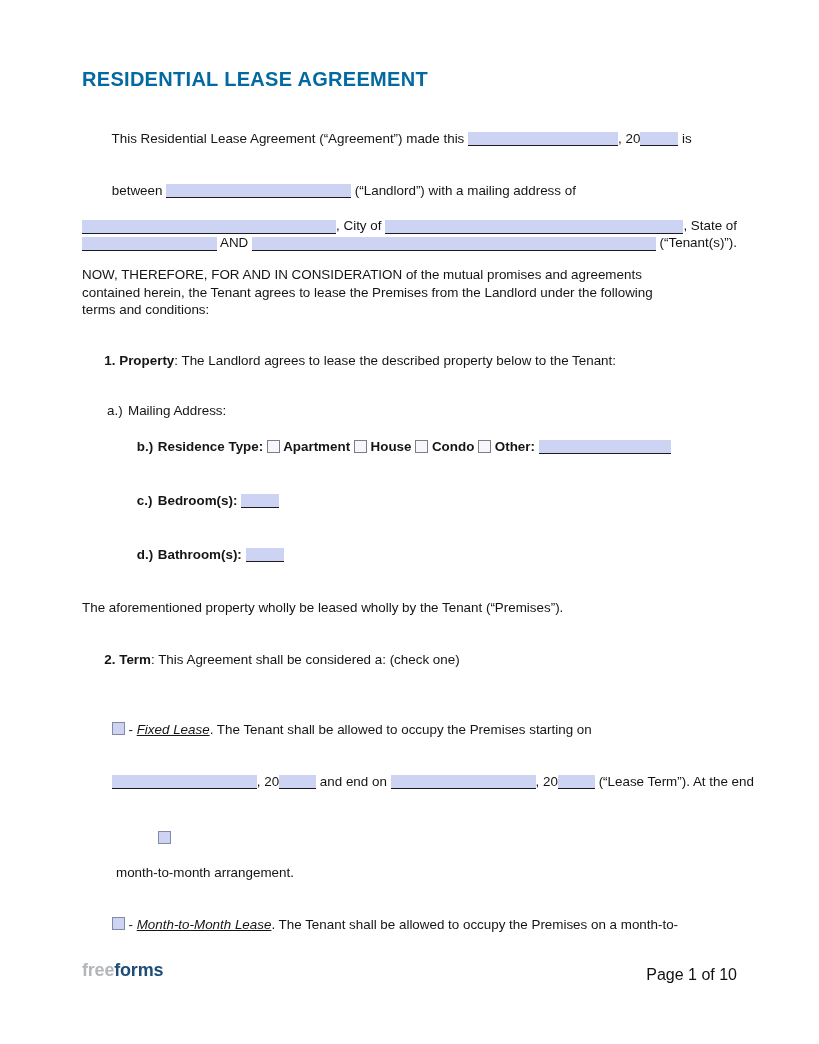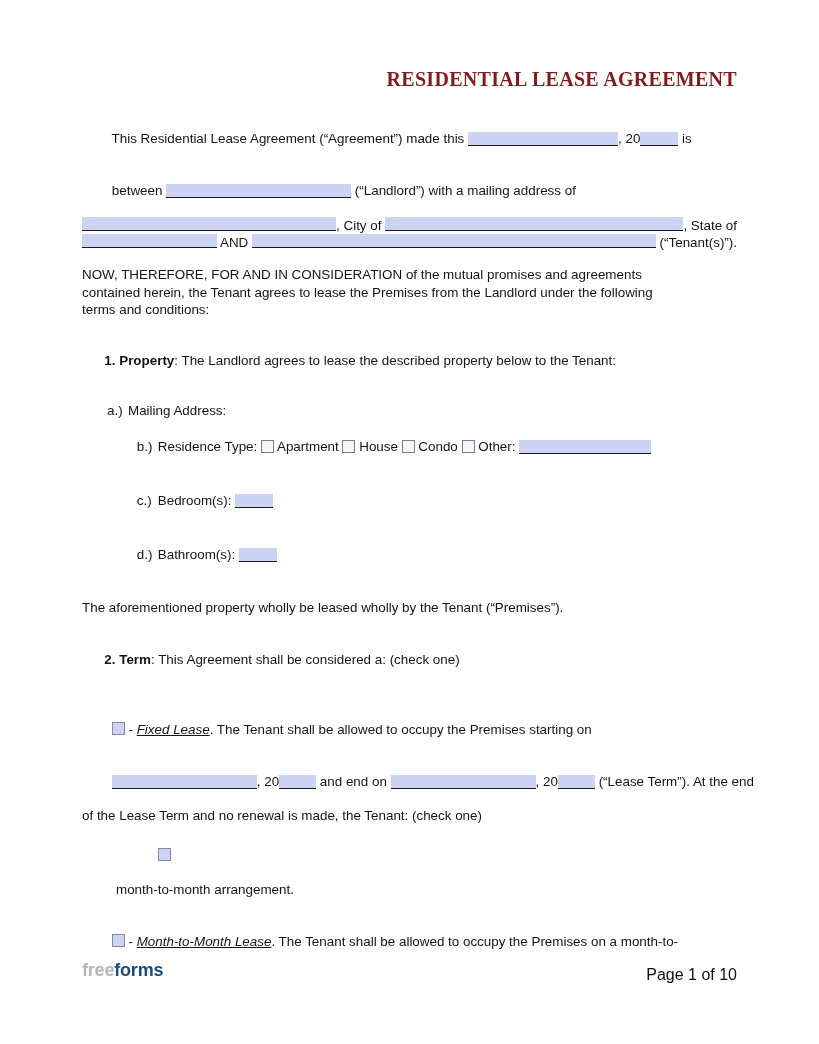--- a/index.html
+++ b/index.html
@@ -2,41 +2,41 @@
 <html><head>
 <meta charset="utf-8">
 <style>
   html,body{margin:0;padding:0;background:#ffffff;}
   .page{
     position:relative;width:819px;height:1044px;background:#ffffff;
     font-family:"Liberation Sans",sans-serif;font-size:13.4px;line-height:17.3px;
     color:#151515;overflow:hidden;
   }
   .content{padding:66px 82px 0 82px;}
-  .title{margin:0;font-size:20px;line-height:26px;font-weight:bold;text-align:right;letter-spacing:.3px;color:#7f1d1d;font-family:Liberation Serif, serif;}
+  .title{margin:0;font-size:20px;line-height:26px;font-weight:bold;text-align:left;letter-spacing:.3px;color:#0369a1;}
   .blk{margin:0;}
   .ln{white-space:pre;}
   .seg{white-space:pre;}
   .b{font-weight:bold;}
   .iu{font-style:italic;text-decoration:underline;text-align:center;}
-  .flexln{display:flex;align-items:flex-start;}
+  .flexln{display:flex;align-items:flex-end;}
   .flexln > .seg{flex:0 0 auto;}
   .flexln > .fl{flex:0 0 auto;}
   .flexln > .grow{flex:1 1 auto;}
   .fl{
     display:inline-block;height:13px;background:#cdd3f2;
     border-bottom:1px solid #1a1a22;vertical-align:-3px;
   }
   .cb{
     display:inline-block;width:11px;height:11px;background:#cdd3f1;
     border:1px solid #828aa9;vertical-align:-1.5px;
   }
   .cb.plain{background:#f6f7fd;border-color:#7d7d85;}
   .list{line-height:18px;}
-  .li{padding-left:25px;white-space:pre;}
+  .li{padding-left:25px;white-space:pre;font-weight:bold;}
   .liflex{display:flex;align-items:flex-end;padding-left:25px;}
   .marker{display:inline-block;width:21px;white-space:pre;flex:0 0 21px;}
   .sub-first{padding-left:46px;}
   .sub-cont{padding-left:34px;}
   .footer-logo{position:absolute;left:82px;top:959px;font-size:18px;line-height:22px;font-weight:bold;letter-spacing:-.2px;}
   .logo-free{color:#b4b7ba;}
   .logo-forms{color:#1d4e7a;text-align:right;}
   .footer-page{position:absolute;right:82px;top:966px;font-size:16px;color:#111;}
 </style>
 </head>
@@ -102,21 +102,20 @@
       <span class="seg b">2. Term</span><span class="seg">: This Agreement shall be considered a: (check one)</span>
     </div>
 
     <div class="blk" style="margin-top:18px">
       <div class="ln">
         <span class="cb"></span><span class="seg"> - </span><span class="seg iu">Fixed Lease</span><span class="seg">. The Tenant shall be allowed to occupy the Premises starting on</span>
       </div>
       <div class="ln">
         <span class="fl" style="width:145px"></span><span class="seg">, 20</span><span class="fl" style="width:37px"></span><span class="seg"> and end on </span><span class="fl" style="width:145px"></span><span class="seg">, 20</span><span class="fl" style="width:37px"></span><span class="seg"> (“Lease Term”). At the end</span>
       </div>
-      <div class="ln">of the Lease Term and no renewal is made, the Tenant: (check one)</div>
       <div class="ln sub-first" style="margin-top:5px">
         <span class="cb"></span>
       </div>
       <div class="ln sub-cont">month-to-month arrangement.</div>
     </div>
 
     <div class="blk" style="margin-top:17px">
       <div class="ln">
         <span class="cb"></span><span class="seg"> - </span><span class="seg iu">Month-to-Month Lease</span><span class="seg">. The Tenant shall be allowed to occupy the Premises on a month-to-</span>
       </div>

